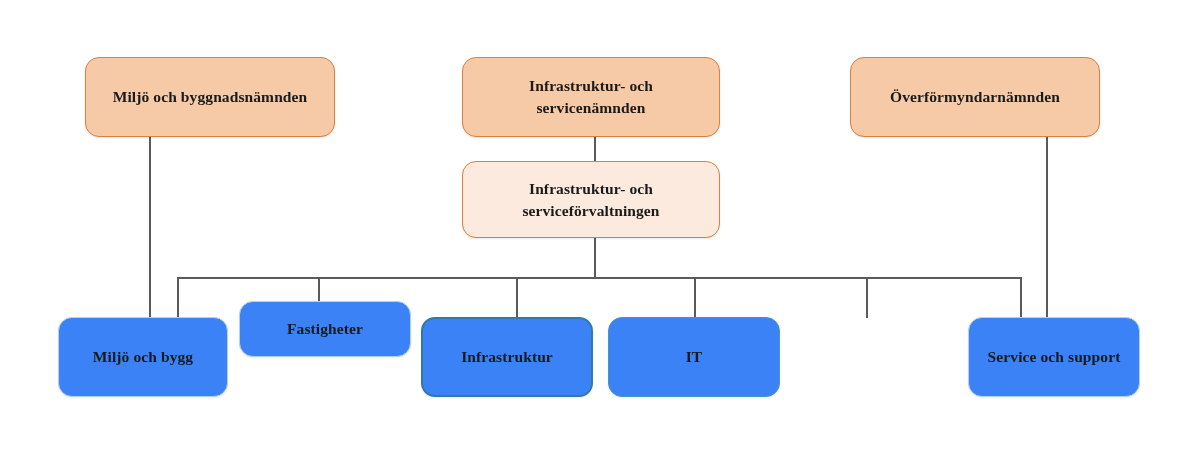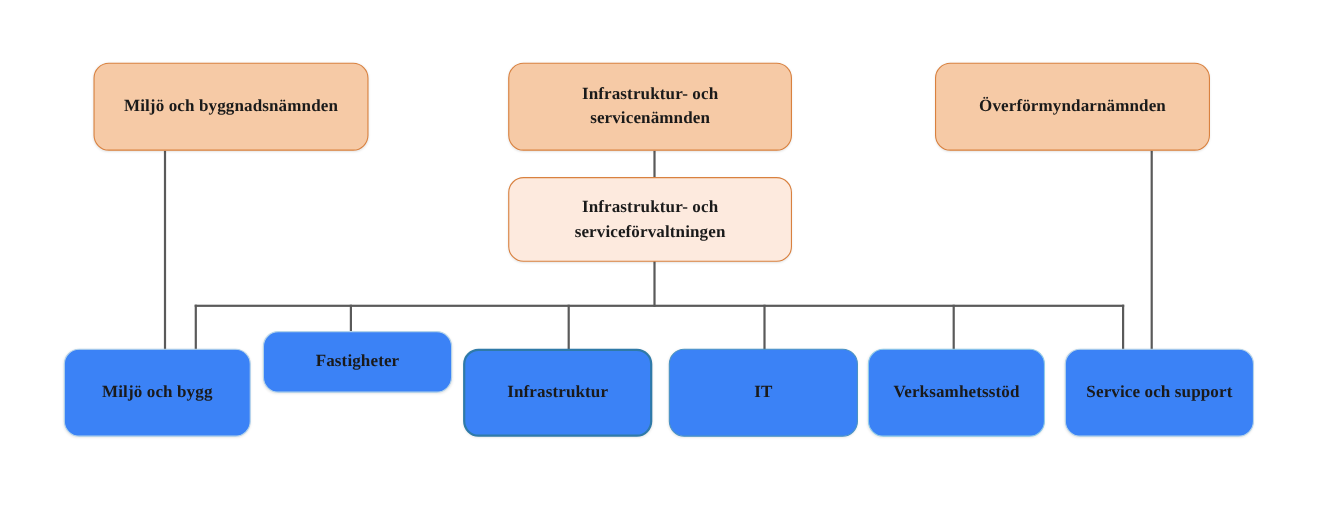--- a/index.html
+++ b/index.html
@@ -118,21 +118,18 @@
   </div>
 
   <div class="node dept strong" style="left:421px; top:317px; width:172px; height:80px;font-family:Liberation Serif, serif;">
     <span class="label">Infrastruktur</span>
   </div>
 
   <div class="node dept medium" style="left:608px; top:317px; width:172px; height:80px;align-items:center;">
     <span class="label">IT</span>
   </div>
 
-  <div class="node dept bright" style="left:789px; top:317px; width:161px; height:80px;">
-    <span class="label">Verksamhetsstöd</span>
-  </div>
 
   <div class="node dept" style="left:968px; top:317px; width:172px; height:80px;font-family:Liberation Serif, serif;">
     <span class="label">Service och support</span>
   </div>
 
 </div>
 
 </body></html>

